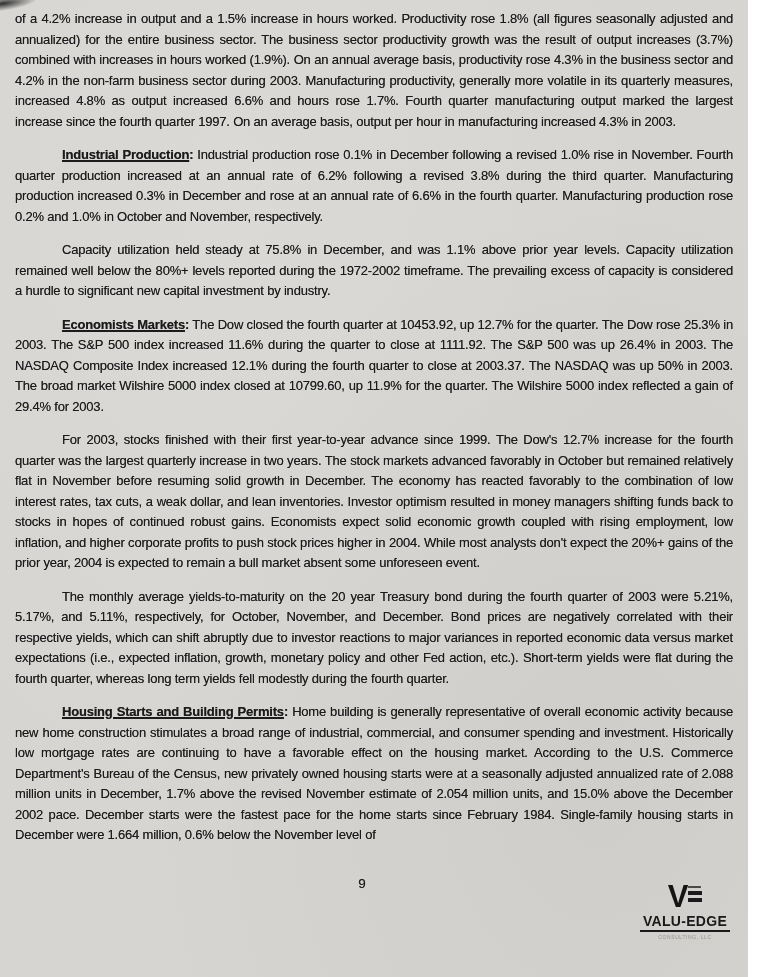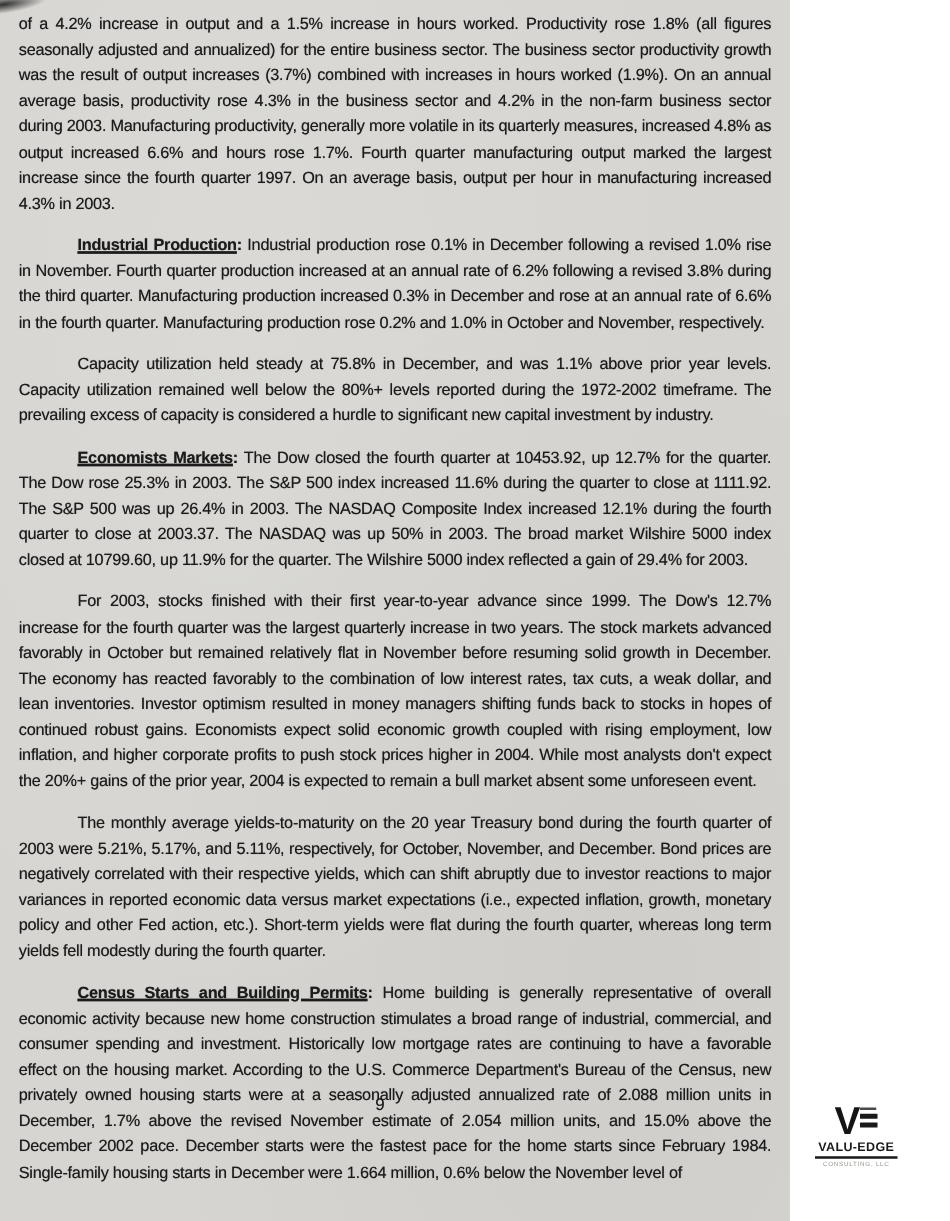--- a/index.html
+++ b/index.html
@@ -1,21 +1,21 @@
 <!DOCTYPE html>
 <html><head>
 <meta charset="utf-8">
 <style>
   html,body{margin:0;padding:0;}
   body{
     width:760px;height:977px;overflow:hidden;
     font-family:"Liberation Sans","DejaVu Sans",sans-serif;
   }
   .paper{
-    position:relative;width:632px;height:977px;
+    position:relative;width:748px;height:977px;
     background:
       radial-gradient(ellipse at 30% 20%, rgba(255,255,255,.10), rgba(0,0,0,0) 60%),
       radial-gradient(ellipse at 80% 80%, rgba(0,0,0,.035), rgba(0,0,0,0) 55%),
       #d6d5d1;
   }
   .scan-smudge{
     position:absolute;top:-3px;left:-6px;width:44px;height:12px;
     background:radial-gradient(ellipse at 20% 40%, rgba(20,20,20,.85), rgba(20,20,20,0) 70%);
     transform:rotate(-8deg);
   }
@@ -43,21 +43,21 @@
   }
   .monogram{display:flex;align-items:flex-start;height:28px;margin-bottom:1px;}
   .mono-v{
     font-weight:bold;font-size:31px;line-height:26px;
     letter-spacing:-1px;color:#141414;
   }
   .mono-e{display:flex;flex-direction:column;margin-left:1px;margin-top:2px;}
   .mono-e .bar{display:block;width:14px;height:4px;background:#1a1a1a;margin-bottom:3px;border-radius:.5px;}
   .mono-e .bar.thin{height:1.8px;background:#4a4a46;width:13px;margin-bottom:3.5px;}
   .logo-name{
-    font-weight:bold;font-size:10px;letter-spacing:.3px;
+    font-weight:bold;font-size:14px;letter-spacing:.3px;
     border-bottom:2.2px solid #1a1a1a;padding:0 3px 1px 3px;
     white-space:nowrap;
   }
   .logo-tagline{
     font-size:5px;color:#94948e;letter-spacing:.6px;margin-top:1.5px;
     white-space:nowrap;filter:blur(.3px);
   }
 </style>
 </head>
 <body>
@@ -87,21 +87,21 @@
 
     <p class="para">
       <span class="body">For 2003, stocks finished with their first year-to-year advance since 1999. The Dow's 12.7% increase for the fourth quarter was the largest quarterly increase in two years. The stock markets advanced favorably in October but remained relatively flat in November before resuming solid growth in December. The economy has reacted favorably to the combination of low interest rates, tax cuts, a weak dollar, and lean inventories. Investor optimism resulted in money managers shifting funds back to stocks in hopes of continued robust gains. Economists expect solid economic growth coupled with rising employment, low inflation, and higher corporate profits to push stock prices higher in 2004. While most analysts don't expect the 20%+ gains of the prior year, 2004 is expected to remain a bull market absent some unforeseen event.</span>
     </p>
 
     <p class="para">
       <span class="body">The monthly average yields-to-maturity on the 20 year Treasury bond during the fourth quarter of 2003 were 5.21%, 5.17%, and 5.11%, respectively, for October, November, and December. Bond prices are negatively correlated with their respective yields, which can shift abruptly due to investor reactions to major variances in reported economic data versus market expectations (i.e., expected inflation, growth, monetary policy and other Fed action, etc.). Short-term yields were flat during the fourth quarter, whereas long term yields fell modestly during the fourth quarter.</span>
     </p>
 
     <p class="para">
-      <span class="h"><span class="h-text">Census Starts and Building Permits</span><span class="h-colon">:</span></span>
+      <span class="h"><span class="h-text">Housing Starts and Building Permits</span><span class="h-colon">:</span></span>
       <span class="body">Home building is generally representative of overall economic activity because new home construction stimulates a broad range of industrial, commercial, and consumer spending and investment. Historically low mortgage rates are continuing to have a favorable effect on the housing market. According to the U.S. Commerce Department's Bureau of the Census, new privately owned housing starts were at a seasonally adjusted annualized rate of 2.088 million units in December, 1.7% above the revised November estimate of 2.054 million units, and 15.0% above the December 2002 pace. December starts were the fastest pace for the home starts since February 1984. Single-family housing starts in December were 1.664 million, 0.6% below the November level of</span>
     </p>
 
   </div>
 
   <div class="footer-page">9</div>
 
   <div class="logo">
     <div class="monogram">
       <span class="mono-v">V</span>

